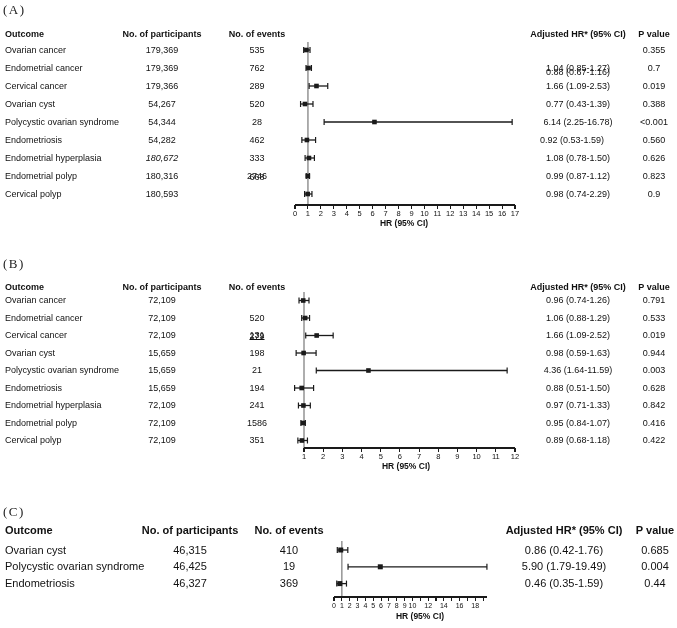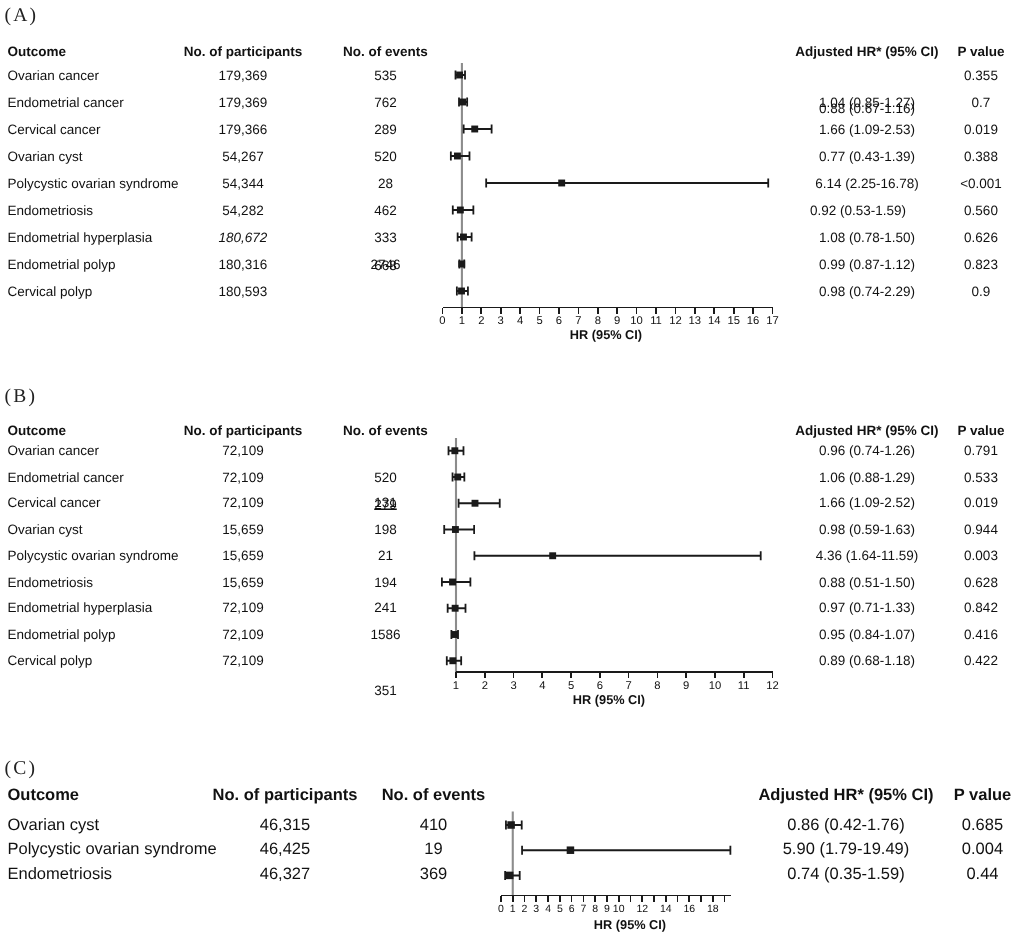--- a/index.html
+++ b/index.html
@@ -212,21 +212,21 @@
       <div class="cell f9 ta-c" style="left: 222px; top: 400px; width: 70px;">241</div>
       <div class="cell f9 ta-c" style="left: 518px; top: 400px; width: 120px;">0.97 (0.71-1.33)</div>
       <div class="cell f9 ta-c" style="left: 631px; top: 400px; width: 46px;">0.842</div>
       <div class="cell f9 ta-l" style="left: 5px; top: 417.5px; width: 130px;">Endometrial polyp</div>
       <div class="cell f9 ta-c" style="left: 112px; top: 417.5px; width: 100px;">72,109</div>
       <div class="cell f9 ta-c" style="left: 222px; top: 417.5px; width: 70px;">1586</div>
       <div class="cell f9 ta-c" style="left: 518px; top: 417.5px; width: 120px;">0.95 (0.84-1.07)</div>
       <div class="cell f9 ta-c" style="left: 631px; top: 417.5px; width: 46px;">0.416</div>
       <div class="cell f9 ta-l" style="left: 5px; top: 435px; width: 130px;">Cervical polyp</div>
       <div class="cell f9 ta-c" style="left: 112px; top: 435px; width: 100px;">72,109</div>
-      <div class="cell f9 ta-c" style="left: 222px; top: 435px; width: 70px; margin-top: 20px;">351</div>
+      <div class="cell f9 ta-c" style="left: 222px; top: 435px; width: 70px;">351</div>
       <div class="cell f9 ta-c" style="left: 518px; top: 435px; width: 120px;">0.89 (0.68-1.18)</div>
       <div class="cell f9 ta-c" style="left: 631px; top: 435px; width: 46px;">0.422</div>
       <svg width="677" height="182" viewBox="0 0 677 182" class="plot" style="top: 290px;">
         <line x1="304" x2="304" y1="2" y2="158" stroke="#8c8c8c" stroke-width="1.4"></line>
         <line x1="304" x2="515" y1="158" y2="158" stroke="#1a1a1a" stroke-width="1.3" shape-rendering="crispEdges"></line>
         <line x1="304" x2="304" y1="158" y2="162" stroke="#1a1a1a" stroke-width="1.1" shape-rendering="crispEdges"></line>
         <text x="304" y="169" text-anchor="middle" font-size="7.5" fill="#111111" font-family="&quot;Liberation Sans&quot;,sans-serif">1</text>
         <line x1="323.1818181818182" x2="323.1818181818182" y1="158" y2="162" stroke="#1a1a1a" stroke-width="1.1" shape-rendering="crispEdges"></line>
         <text x="323.1818181818182" y="169" text-anchor="middle" font-size="7.5" fill="#111111" font-family="&quot;Liberation Sans&quot;,sans-serif">2</text>
         <line x1="342.3636363636364" x2="342.3636363636364" y1="158" y2="162" stroke="#1a1a1a" stroke-width="1.1" shape-rendering="crispEdges"></line>
@@ -320,21 +320,21 @@
       <div class="cell f11 ta-c" style="left: 499px; top: 543.5px; width: 130px;">0.86 (0.42-1.76)</div>
       <div class="cell f11 ta-c" style="left: 630px; top: 543.5px; width: 50px;">0.685</div>
       <div class="cell f11 ta-l" style="left: 5px; top: 560.3px; width: 160px;">Polycystic ovarian syndrome</div>
       <div class="cell f11 ta-c" style="left: 135px; top: 560.3px; width: 110px;">46,425</div>
       <div class="cell f11 ta-c" style="left: 254px; top: 560.3px; width: 70px;">19</div>
       <div class="cell f11 ta-c" style="left: 499px; top: 560.3px; width: 130px;">5.90 (1.79-19.49)</div>
       <div class="cell f11 ta-c" style="left: 630px; top: 560.3px; width: 50px;">0.004</div>
       <div class="cell f11 ta-l" style="left: 5px; top: 577.1px; width: 160px;">Endometriosis</div>
       <div class="cell f11 ta-c" style="left: 135px; top: 577.1px; width: 110px;">46,327</div>
       <div class="cell f11 ta-c" style="left: 254px; top: 577.1px; width: 70px;">369</div>
-      <div class="cell f11 ta-c" style="left: 499px; top: 577.1px; width: 130px;">0.74 (0.35-1.59)</div>
+      <div class="cell f11 ta-c" style="left: 499px; top: 577.1px; width: 130px;">0.46 (0.35-1.59)</div>
       <div class="cell f11 ta-c" style="left: 630px; top: 577.1px; width: 50px;">0.44</div>
       <svg width="677" height="88" viewBox="0 0 677 88" class="plot" style="top: 538px;">
         <line x1="341.84615384615387" x2="341.84615384615387" y1="3" y2="59" stroke="#8c8c8c" stroke-width="1.4"></line>
         <line x1="334" x2="487" y1="59" y2="59" stroke="#1a1a1a" stroke-width="1.3" shape-rendering="crispEdges"></line>
         <line x1="334" x2="334" y1="59" y2="63" stroke="#1a1a1a" stroke-width="1.1" shape-rendering="crispEdges"></line>
         <text x="334" y="70" text-anchor="middle" font-size="7" fill="#111111" font-family="&quot;Liberation Sans&quot;,sans-serif">0</text>
         <line x1="341.84615384615387" x2="341.84615384615387" y1="59" y2="63" stroke="#1a1a1a" stroke-width="1.1" shape-rendering="crispEdges"></line>
         <text x="341.84615384615387" y="70" text-anchor="middle" font-size="7" fill="#111111" font-family="&quot;Liberation Sans&quot;,sans-serif">1</text>
         <line x1="349.6923076923077" x2="349.6923076923077" y1="59" y2="63" stroke="#1a1a1a" stroke-width="1.1" shape-rendering="crispEdges"></line>
         <text x="349.6923076923077" y="70" text-anchor="middle" font-size="7" fill="#111111" font-family="&quot;Liberation Sans&quot;,sans-serif">2</text>

